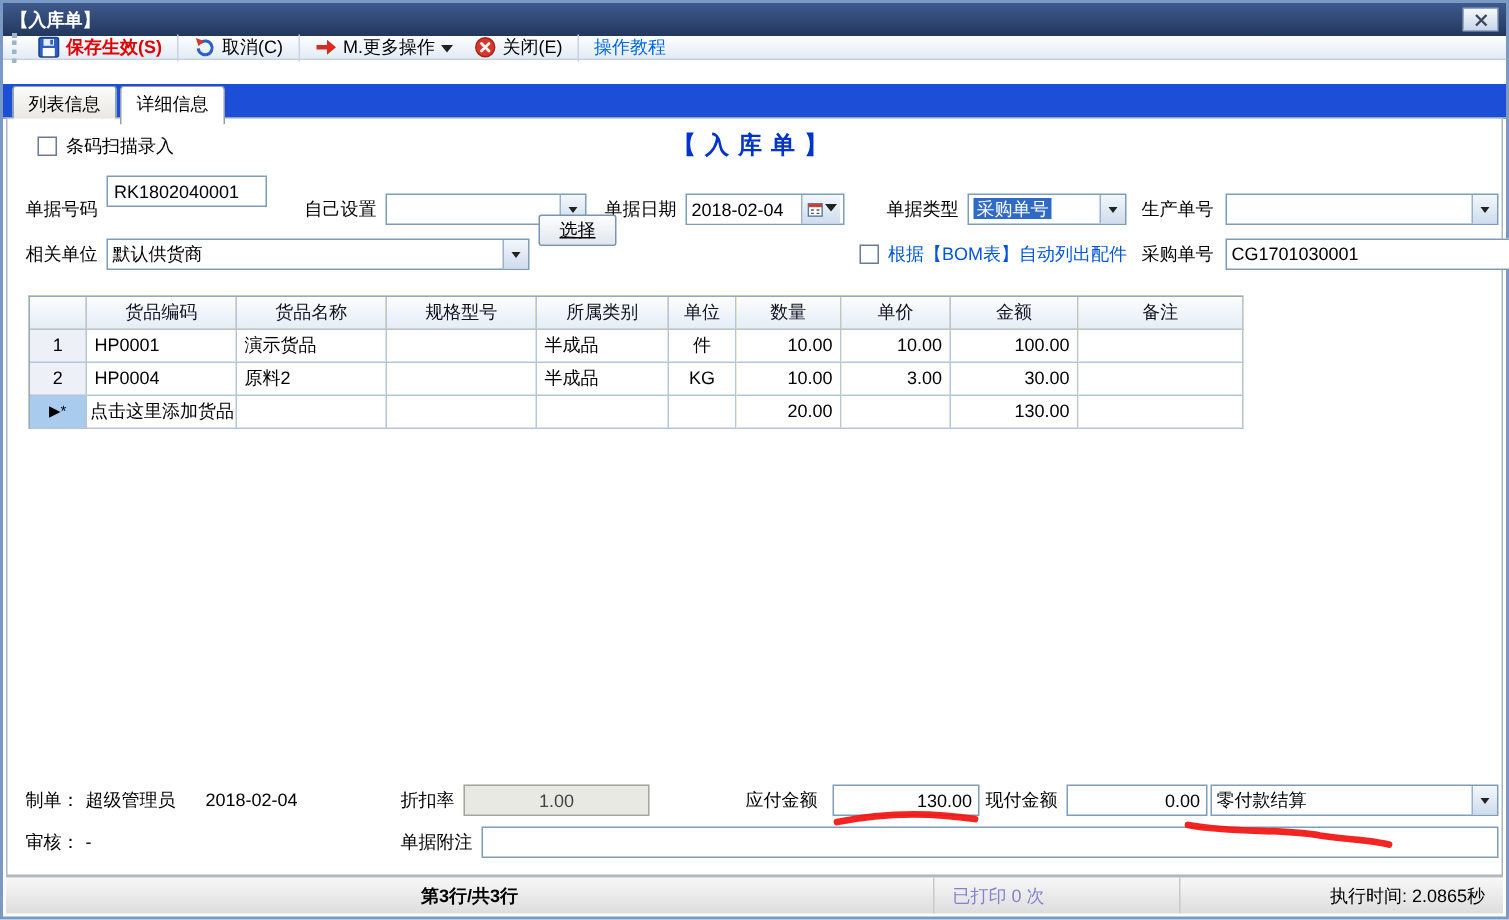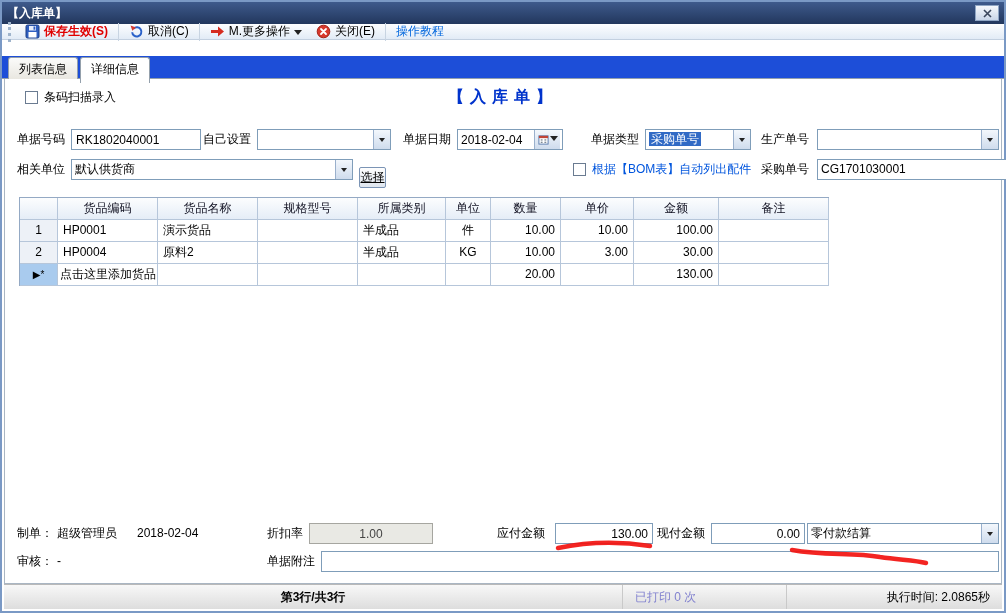--- a/index.html
+++ b/index.html
@@ -163,21 +163,21 @@
   </div>
 
   <div class="panel">
 
     <span class="checkbox" style="left:20px; top:12px;"></span>
     <span class="cb-label" style="left:39px; top:11px;">条码扫描录入</span>
 
     <div class="page-title">【入库单】</div>
 
     <span class="lbl" style="left:12px; top:50px;">单据号码</span>
-    <input class="txt" style="left: 66px; top: 50px; width: 130px;" value="RK1802040001">
+    <input class="txt" style="left: 66px; top: 38px; width: 107px;" value="RK1802040001">
 
     <span class="lbl" style="left:198px; top:50px;">自己设置</span>
     <div class="combo" style="left:252px; top:50px; width:134px;">
       <span class="combo-text"></span>
       <span class="combo-btn"></span>
     </div>
 
     <span class="lbl" style="left:398px; top:50px;">单据日期</span>
     <div class="datefield" style="left:452px; top:50px; width:106px;">
       <input value="2018-02-04" style="">
@@ -201,21 +201,21 @@
     <div class="combo" style="left:812px; top:50px; width:182px;">
       <span class="combo-text"></span>
       <span class="combo-btn"></span>
     </div>
 
     <span class="lbl" style="left:12px; top:80px;">相关单位</span>
     <div class="combo" style="left:66px; top:80px; width:282px;">
       <span class="combo-text">默认供货商</span>
       <span class="combo-btn"></span>
     </div>
-    <span class="btn" style="left:354px; top:88px; width:27px;text-decoration:underline;">选择</span>
+    <span class="btn" style="left:354px; top:64px; width:52px;text-decoration:underline;">选择</span>
 
     <span class="checkbox" style="left:568px; top:84px;"></span>
     <span class="cb-label blue-label" style="left:587px; top:83px;">根据【BOM表】自动列出配件</span>
 
     <span class="lbl" style="left:756px; top:80px;">采购单号</span>
     <div class="combo" style="left:812px; top:80px; width:208px;">
       <span class="combo-text">CG1701030001</span>
       <span class="combo-btn"></span>
     </div>
 

